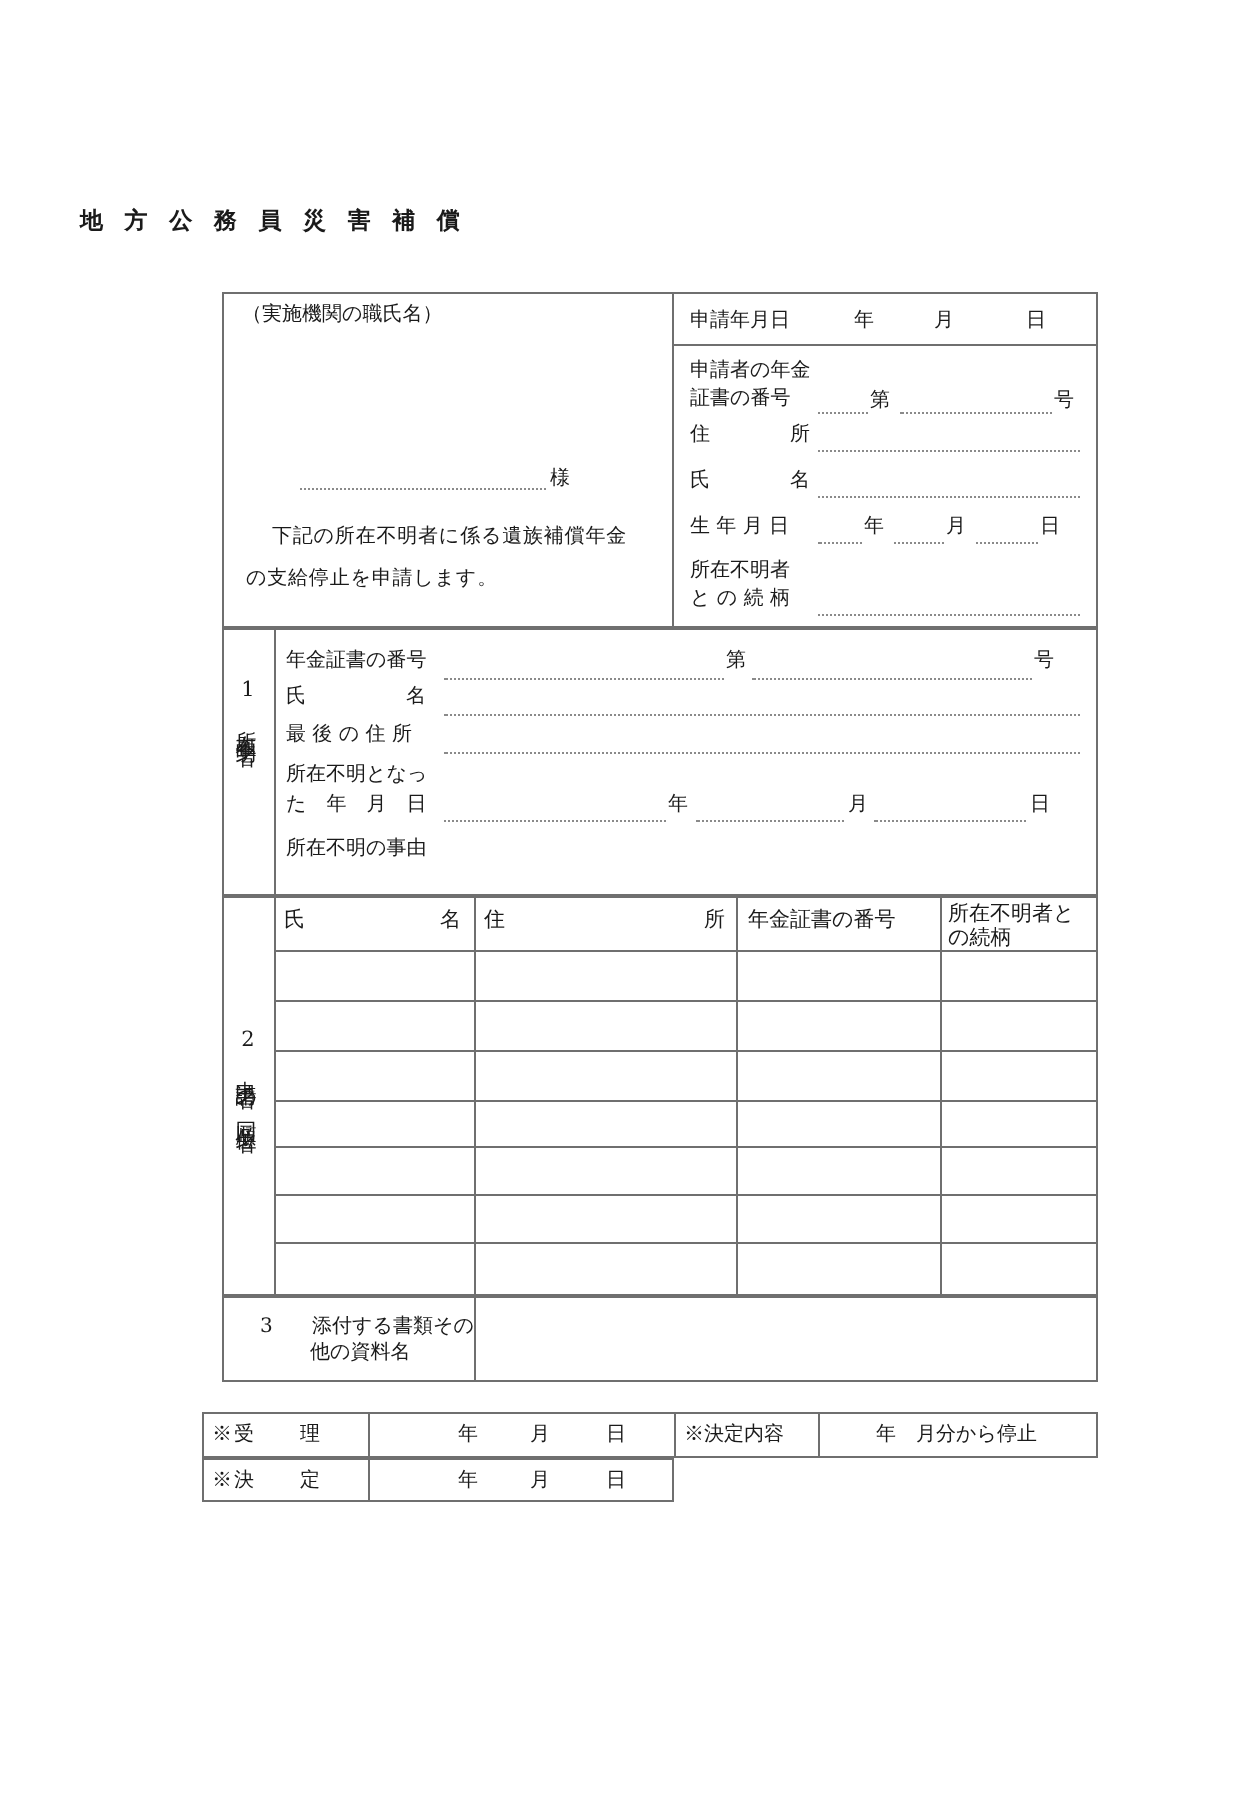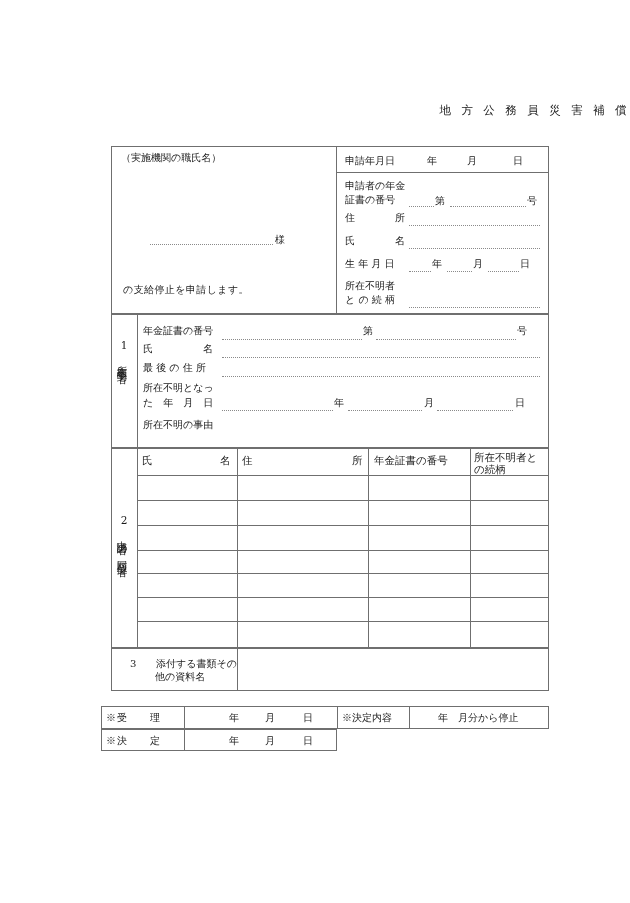--- a/index.html
+++ b/index.html
@@ -15,21 +15,22 @@
   }
   .page{position:absolute;inset:0;}
 
   
   .form-no{
     position:absolute;left:96px;top:63px;
     font-size:11.5px;letter-spacing:.6px;white-space:nowrap;
   }
   .title-block{
     position:absolute;left:0;top:100px;width:630px;
-    text-align:right;
+    text-align:left;
+    font-weight:bold;
   }
   .title-line{
     font-size:11.5px;letter-spacing:3.4px;line-height:20px;
     padding-left:40px;white-space:nowrap;
   }
   .title-line.sub{letter-spacing:2.2px;}
 
   
   .frame{position:absolute;box-sizing:border-box;border:1px solid #6f6f6f;}
   .vline{position:absolute;width:0;border-left:1px solid #6f6f6f;}
@@ -77,20 +78,21 @@
 
   <div class="vline" style="left:336px;top:146px;height:168px;"></div>
 
   <div class="hline" style="left:336px;top:172px;width:213px;"></div>
 
   <div class="lbl" style="left:121px;top:151px;">（実施機関の職氏名）</div>
 
   <div class="dots" style="left:150px;top:234px;width:123px;"></div>
   <div class="lbl" style="left:275px;top:233px;">様</div>
 
+  <div class="lbl" style="left:136px;top:262px;letter-spacing:.4px;">下記の所在不明者に係る遺族補償年金</div>
   <div class="lbl" style="left:123px;top:283px;letter-spacing:.4px;">の支給停止を申請します。</div>
 
   <div class="lbl" style="left:345px;top:154px;">申請年月日</div>
   <div class="lbl" style="left:427px;top:154px;">年</div>
   <div class="lbl" style="left:467px;top:154px;">月</div>
   <div class="lbl" style="left:513px;top:154px;">日</div>
 
   <div class="lbl" style="left:345px;top:179px;">申請者の年金</div>
   <div class="lbl" style="left:345px;top:193px;">証書の番号</div>
   <div class="dots" style="left:409px;top:196px;width:25px;"></div>

